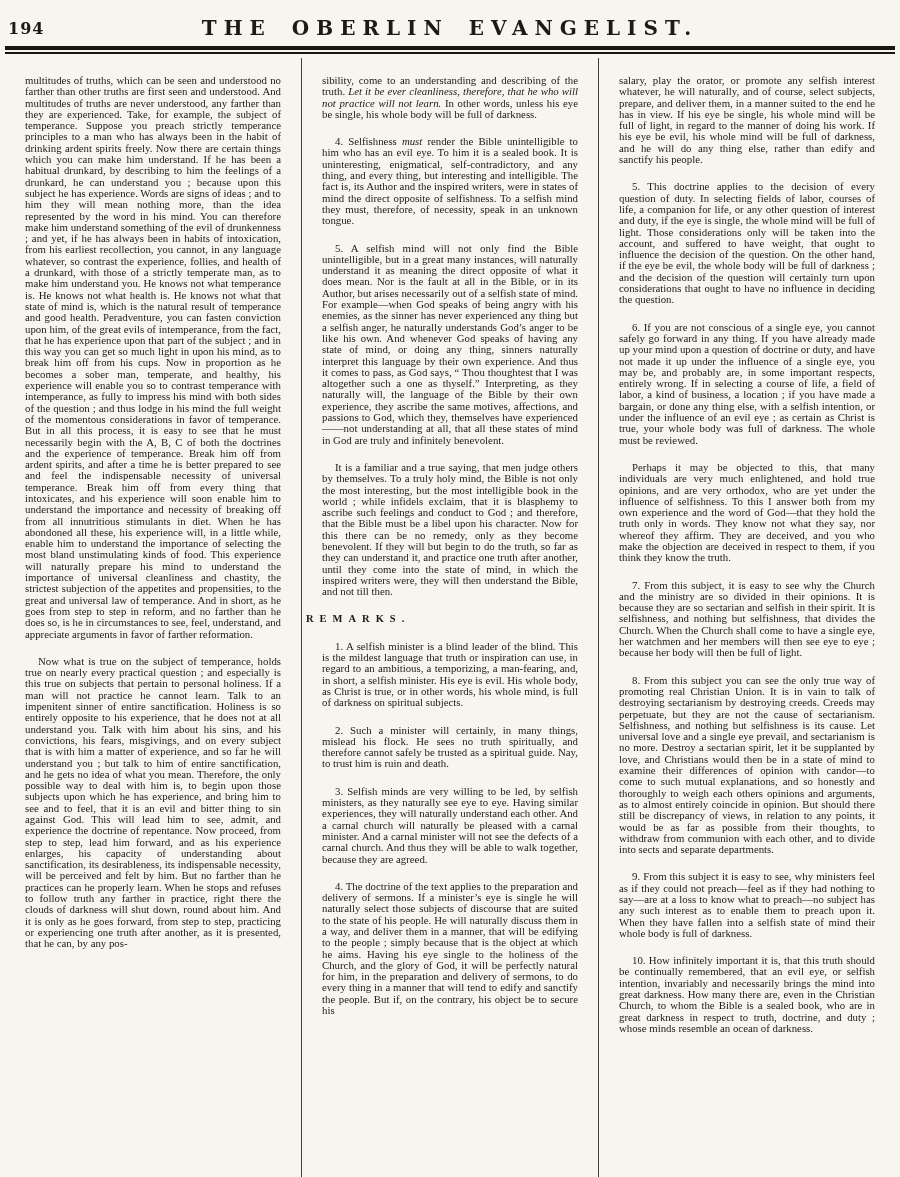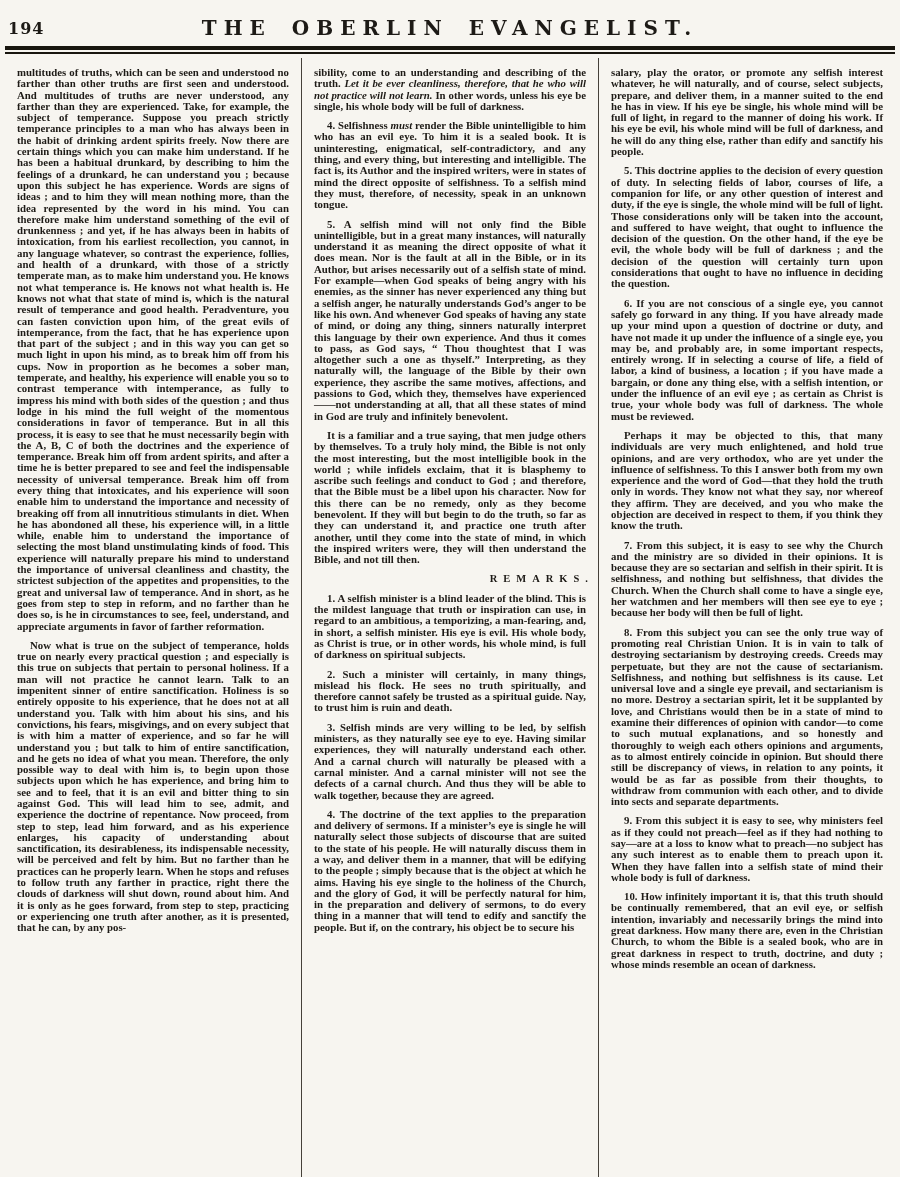--- a/index.html
+++ b/index.html
@@ -34,25 +34,25 @@
   .columns { display:flex; height:1126px; overflow:hidden; }
   .col {
     flex:1 1 0; min-width:0;
     padding:1px 4px 0 4px;
     text-align:justify;
     font-size:10.8px; line-height:11.3px;
     overflow:hidden;
     hyphens:auto;
   }
   .vrule { width:1px; background:#46413a; }
-  .para { margin:8px; text-indent:13px;font-weight:bold; }
+  .para { margin:16px; text-indent:13px; }
   .para.noindent { text-indent:0; }
   .remarks-heading {
     margin:6px 0 5px 0;
-    text-align:right; text-indent:0;
+    text-align:left; text-indent:0;
     font-size:10.5px; font-weight:bold;
     letter-spacing:6px;
   }
   em { font-style:italic; }
 </style>
 </head>
 <body>
 
 <div class="page">
   <div class="header">

